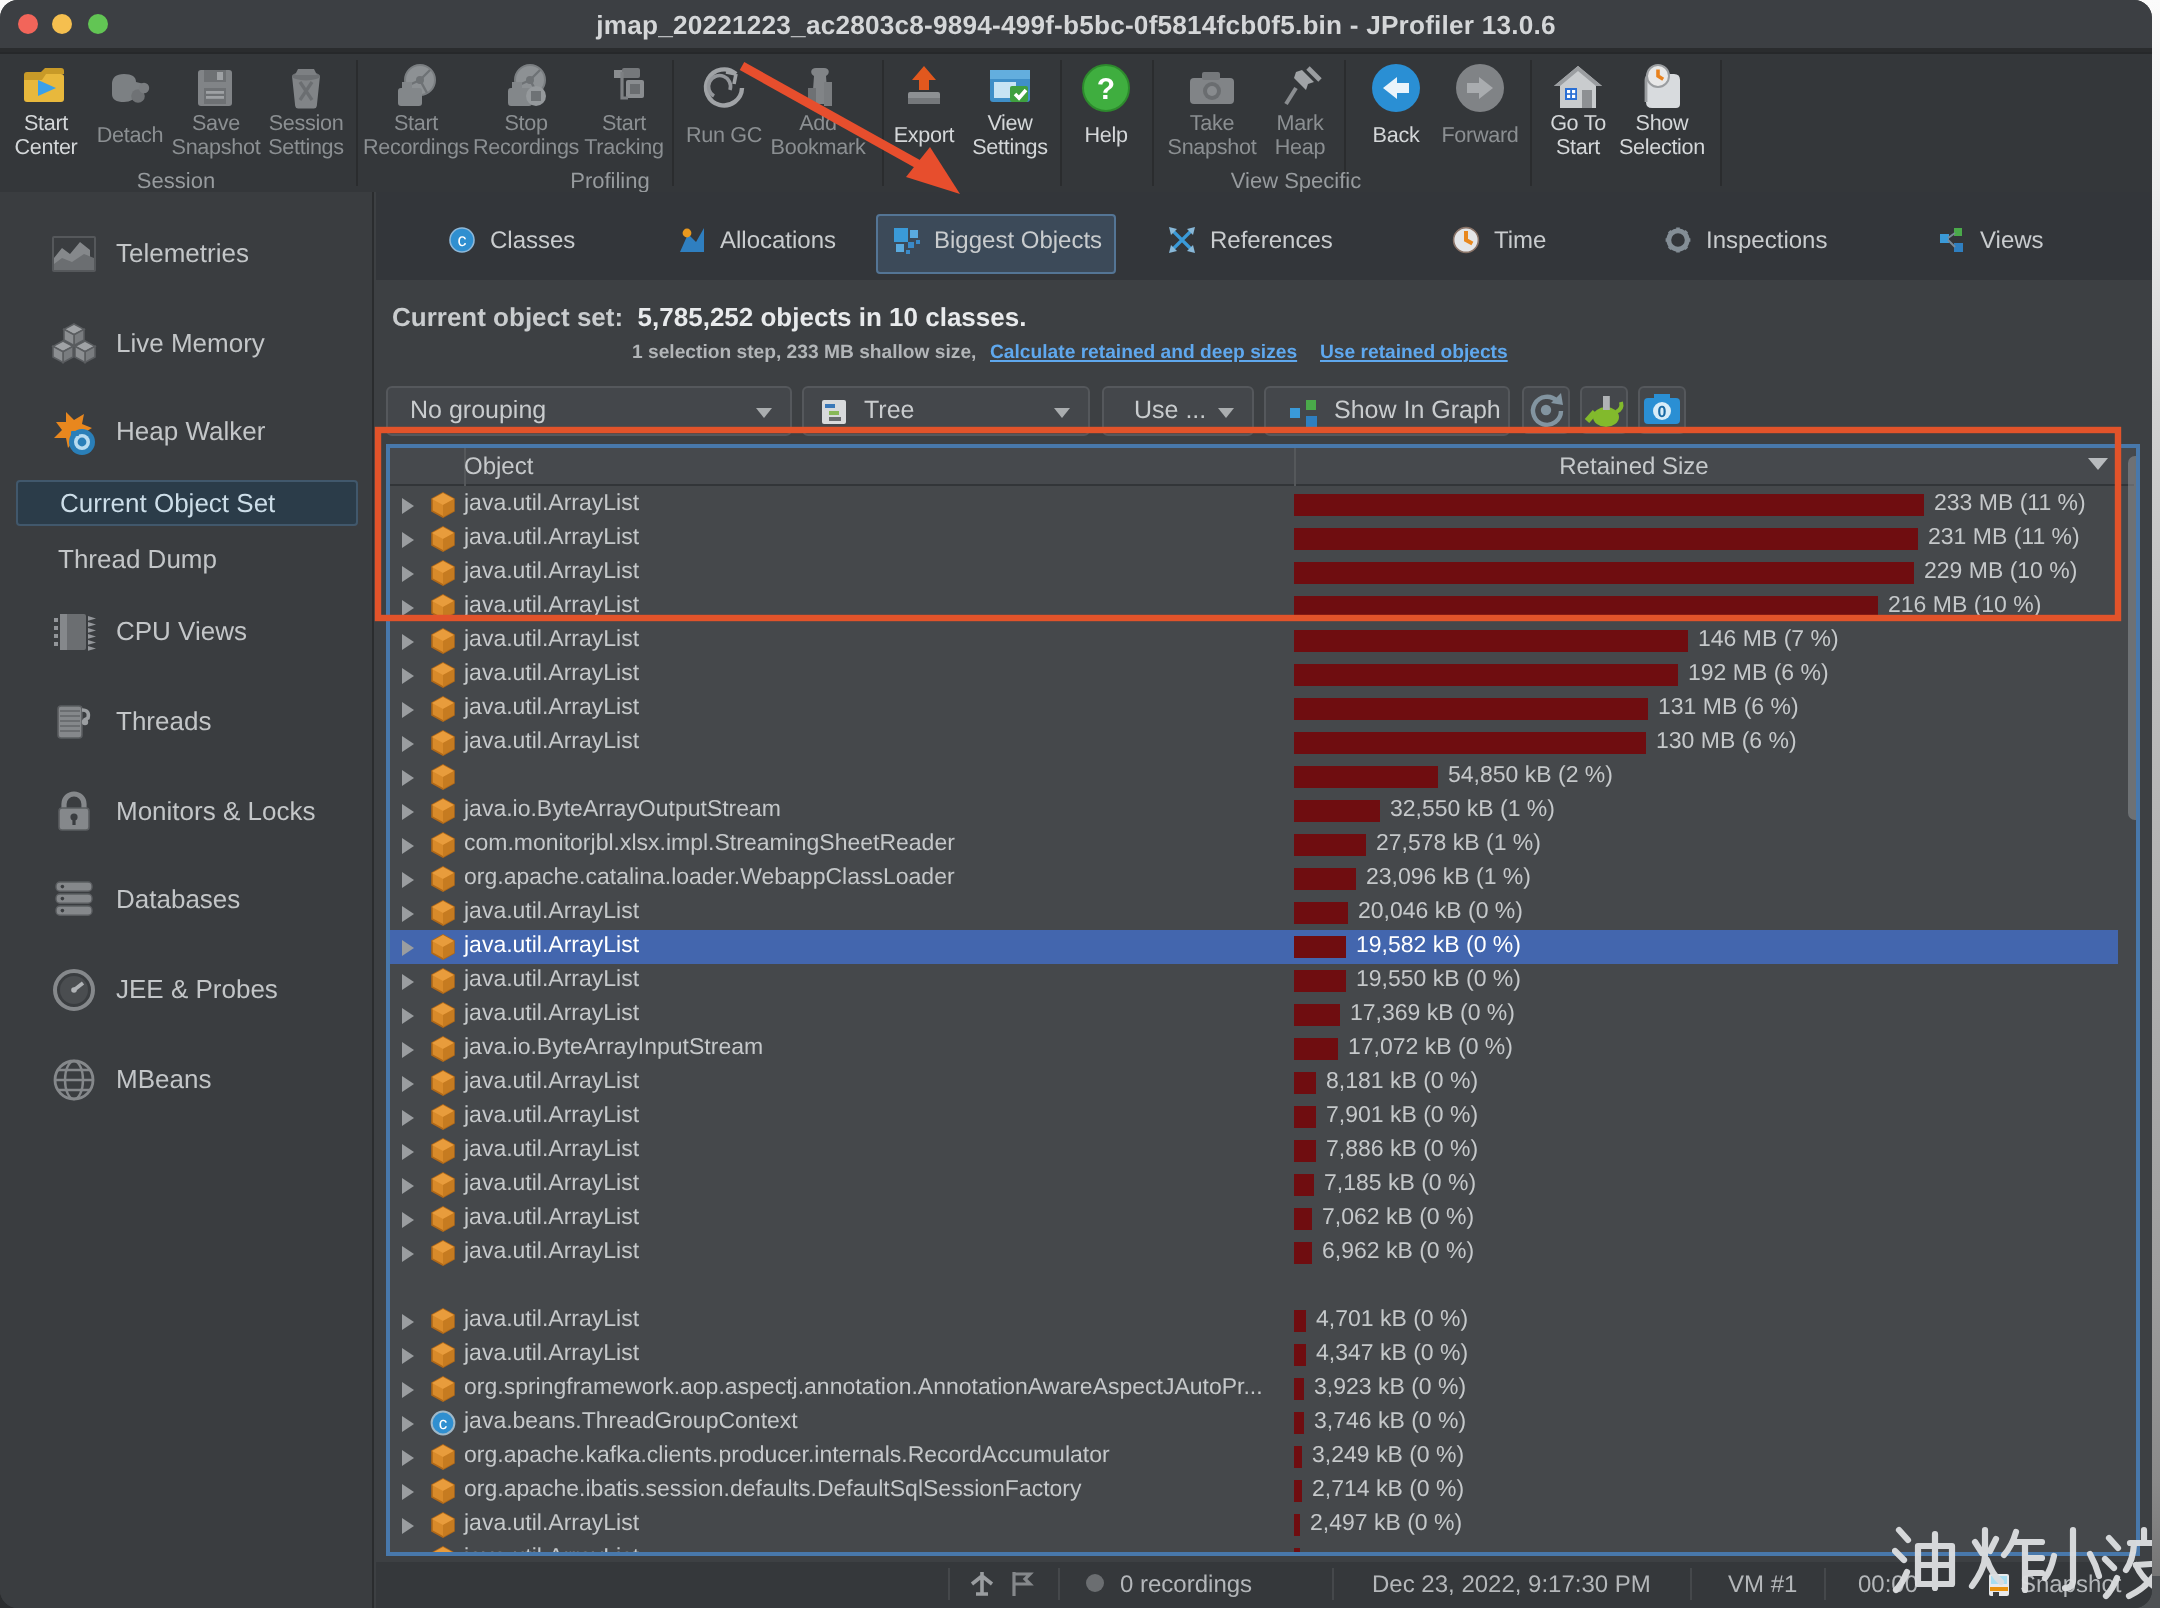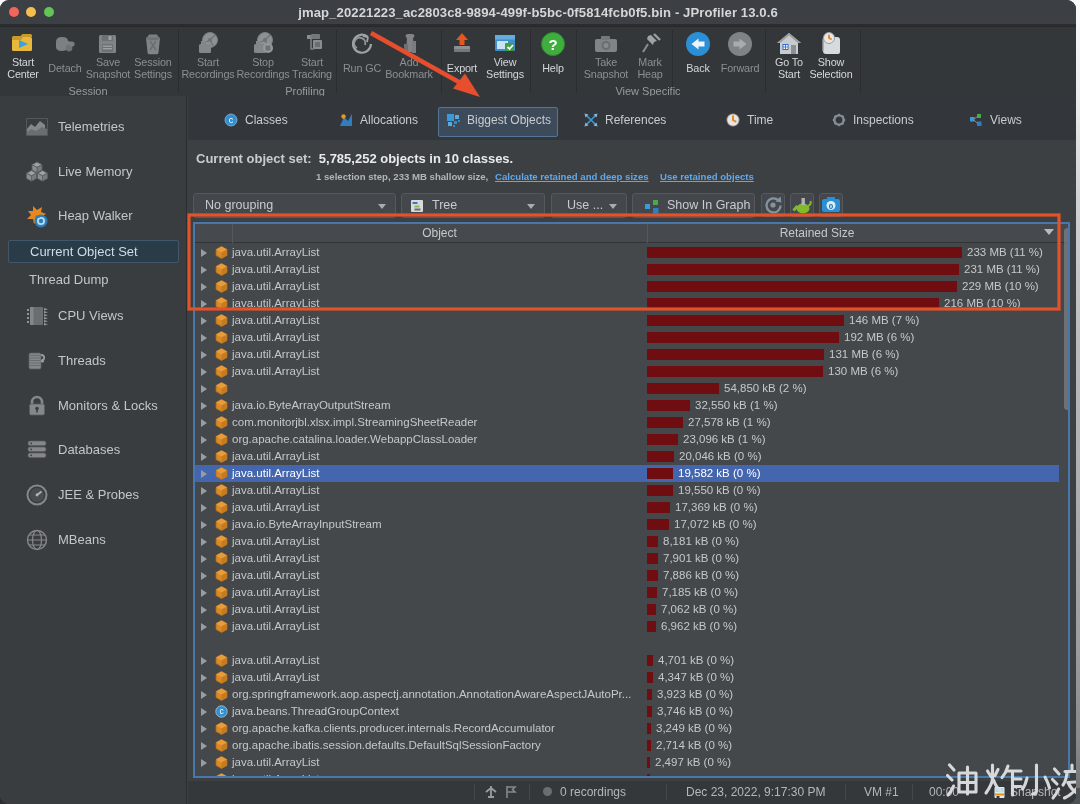--- a/index.html
+++ b/index.html
@@ -505,21 +505,21 @@
     <div class="ibtn" style="left:631px"><svg width="22" height="22" viewBox="0 0 22 22">
           <rect x="2" y="5" width="18" height="13" rx="2" fill="#2a8fd4"></rect>
           <rect x="7" y="3" width="8" height="3" fill="#2a8fd4"></rect>
           <circle cx="11" cy="11.5" r="4.5" fill="#d8ecf8"></circle>
           <text x="11" y="14.5" text-anchor="middle" font-size="8" font-weight="bold" fill="#1a6aa4" font-family="Liberation Sans">0</text>
         </svg></div>
     <div id="table">
       <div id="thead">
         <div class="hdiv" style="left:37px"></div>
         <div class="hdiv" style="left:452px"></div>
-        <span style="position:absolute;left:37px;width:415px;text-align:center;line-height:19px">Object</span>
+        <span style="position:absolute;left:37px;width:415px;line-height:19px">Object</span>
         <span style="position:absolute;left:452px;width:340px;text-align:center;line-height:19px">Retained Size</span>
         <span style="position:absolute;left:849px;top:5px;width:0;height:0;border-left:5px solid transparent;border-right:5px solid transparent;border-top:6.5px solid #b8bbbe"></span>
       </div>
       <div class="trow" style="top:20px">
           <span class="tri"></span>
           <span class="icn"><svg width="13" height="13" viewBox="0 0 13 13">
               <polygon points="6.5,0.5 12,3.5 12,9.5 6.5,12.5 1,9.5 1,3.5" fill="#d88a2a" stroke="#b06818" stroke-width="0.8"></polygon>
               <polygon points="6.5,0.5 12,3.5 6.5,6.5 1,3.5" fill="#e89c3c"></polygon>
               <polygon points="6.5,6.5 12,3.5 12,9.5 6.5,12.5" fill="#c67b20"></polygon>
             </svg></span>

